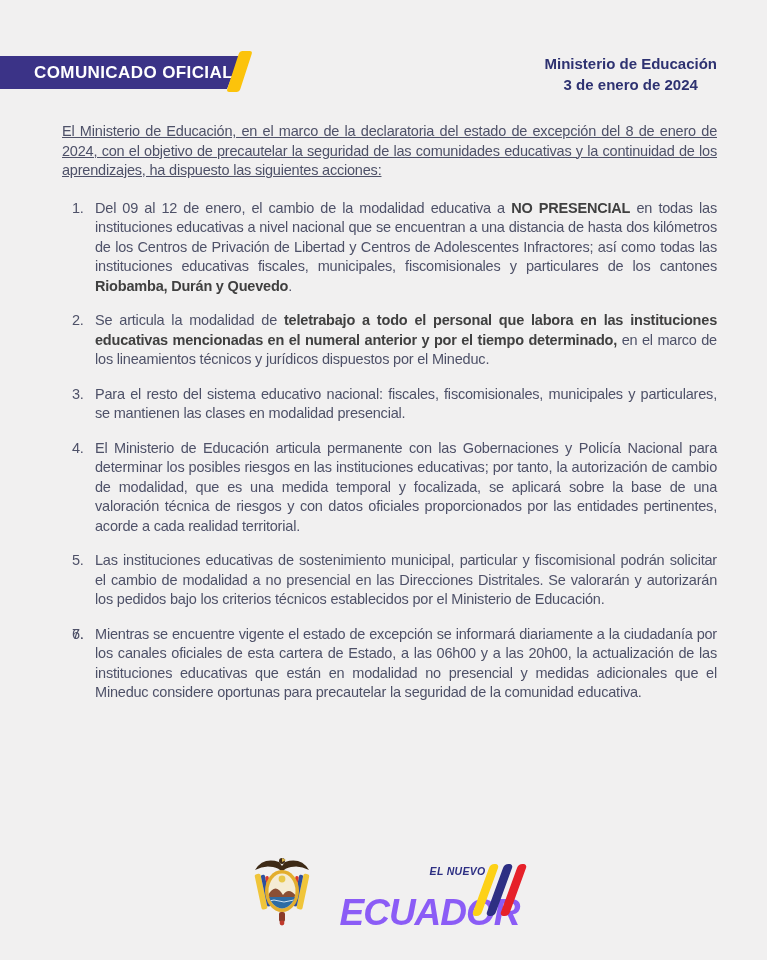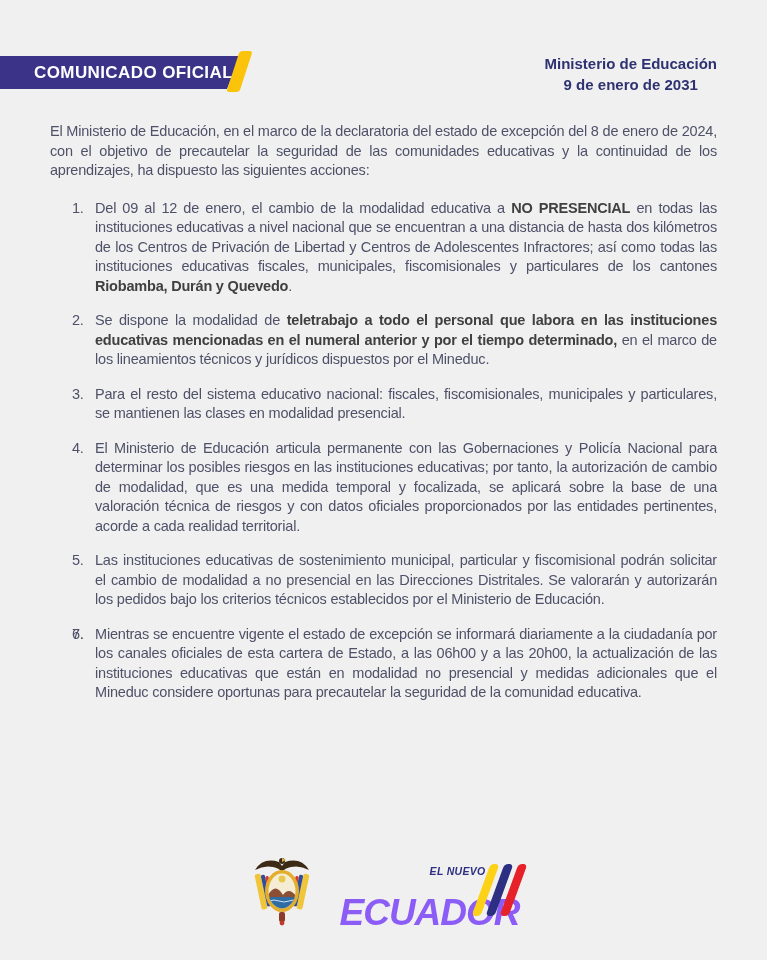--- a/index.html
+++ b/index.html
@@ -25,21 +25,21 @@
   .badge-accent{
     position:absolute;top:0;left:233px;width:13px;height:41px;
     background:#fcc30b;transform:skewX(-18deg);border-radius:3px;
   }
   .header-right{
     position:absolute;top:53px;right:50px;text-align:center;
     color:#2e3271;font-weight:bold;font-size:15px;line-height:21px;
   }
   
   .content{padding:2px 50px 0 50px;font-size:14.5px;line-height:19.5px;letter-spacing:-.2px;}
-  .intro{margin:0 0 18px 0;text-align:justify;}
+  .intro{margin:0 0 18px 12px;text-align:justify;text-decoration:underline;}
   ol.actions{list-style:none;margin:0;padding:0;}
   ol.actions li{
     position:relative;padding-left:45px;margin-bottom:15px;
     text-align:justify;
   }
   ol.actions li .num{position:absolute;left:22px;top:0;}
   .bold{font-weight:bold;color:#404040;}
   
   .footer{
     position:absolute;top:853px;left:0;width:767px;
@@ -65,29 +65,29 @@
 
 <div class="header">
   <div class="badge-wrap">
     <div class="badge-bar" style="background: rgb(59, 51, 135);">
       <span class="badge-label">COMUNICADO OFICIAL</span>
     </div>
     <div class="badge-accent" style="background: rgb(252, 195, 11);"></div>
   </div>
   <div class="header-right">
     <div>Ministerio de Educación</div>
-    <div>9 de enero de 2031</div>
+    <div>3 de enero de 2024</div>
   </div>
 </div>
 
 <div class="content">
   <p class="intro">El Ministerio de Educación, en el marco de la declaratoria del estado de excepción del 8 de enero de 2024, con el objetivo de precautelar la seguridad de las comunidades educativas y la continuidad de los aprendizajes, ha dispuesto las siguientes acciones:</p>
   <ol class="actions">
       <li><span class="num">1.</span><span>Del 09 al 12 de enero, el cambio de la modalidad educativa a </span><span class="bold">NO PRESENCIAL</span><span> en todas las instituciones educativas a nivel nacional que se encuentran a una distancia de hasta dos kilómetros de los Centros de Privación de Libertad y Centros de Adolescentes Infractores; así como todas las instituciones educativas fiscales, municipales, fiscomisionales y particulares de los cantones </span><span class="bold">Riobamba, Durán y Quevedo</span><span>.</span></li>
-      <li><span class="num">2.</span><span>Se dispone la modalidad de </span><span class="bold">teletrabajo a todo el personal que labora en las instituciones educativas mencionadas en el numeral anterior y por el tiempo determinado,</span><span> en el marco de los lineamientos técnicos y jurídicos dispuestos por el Mineduc.</span></li>
+      <li><span class="num">2.</span><span>Se articula la modalidad de </span><span class="bold">teletrabajo a todo el personal que labora en las instituciones educativas mencionadas en el numeral anterior y por el tiempo determinado,</span><span> en el marco de los lineamientos técnicos y jurídicos dispuestos por el Mineduc.</span></li>
       <li><span class="num">3.</span><span>Para el resto del sistema educativo nacional: fiscales, fiscomisionales, municipales y particulares, se mantienen las clases en modalidad presencial.</span></li>
       <li><span class="num">4.</span><span>El Ministerio de Educación articula permanente con las Gobernaciones y Policía Nacional para determinar los posibles riesgos en las instituciones educativas; por tanto, la autorización de cambio de modalidad, que es una medida temporal y focalizada, se aplicará sobre la base de una valoración técnica de riesgos y con datos oficiales proporcionados por las entidades pertinentes, acorde a cada realidad territorial.</span></li>
       <li><span class="num">5.</span><span>Las instituciones educativas de sostenimiento municipal, particular y fiscomisional podrán solicitar el cambio de modalidad a no presencial en las Direcciones Distritales. Se valorarán y autorizarán los pedidos bajo los criterios técnicos establecidos por el Ministerio de Educación.</span></li>
       <li><span class="num">6.</span></li>
       <li><span class="num">7.</span><span>Mientras se encuentre vigente el estado de excepción se informará diariamente a la ciudadanía por los canales oficiales de esta cartera de Estado, a las 06h00 y a las 20h00, la actualización de las instituciones educativas que están en modalidad no presencial y medidas adicionales que el Mineduc considere oportunas para precautelar la seguridad de la comunidad educativa.</span></li>
     </ol>
 </div>
 
 <div class="footer">
   <svg class="coat" viewBox="0 0 64 74">

